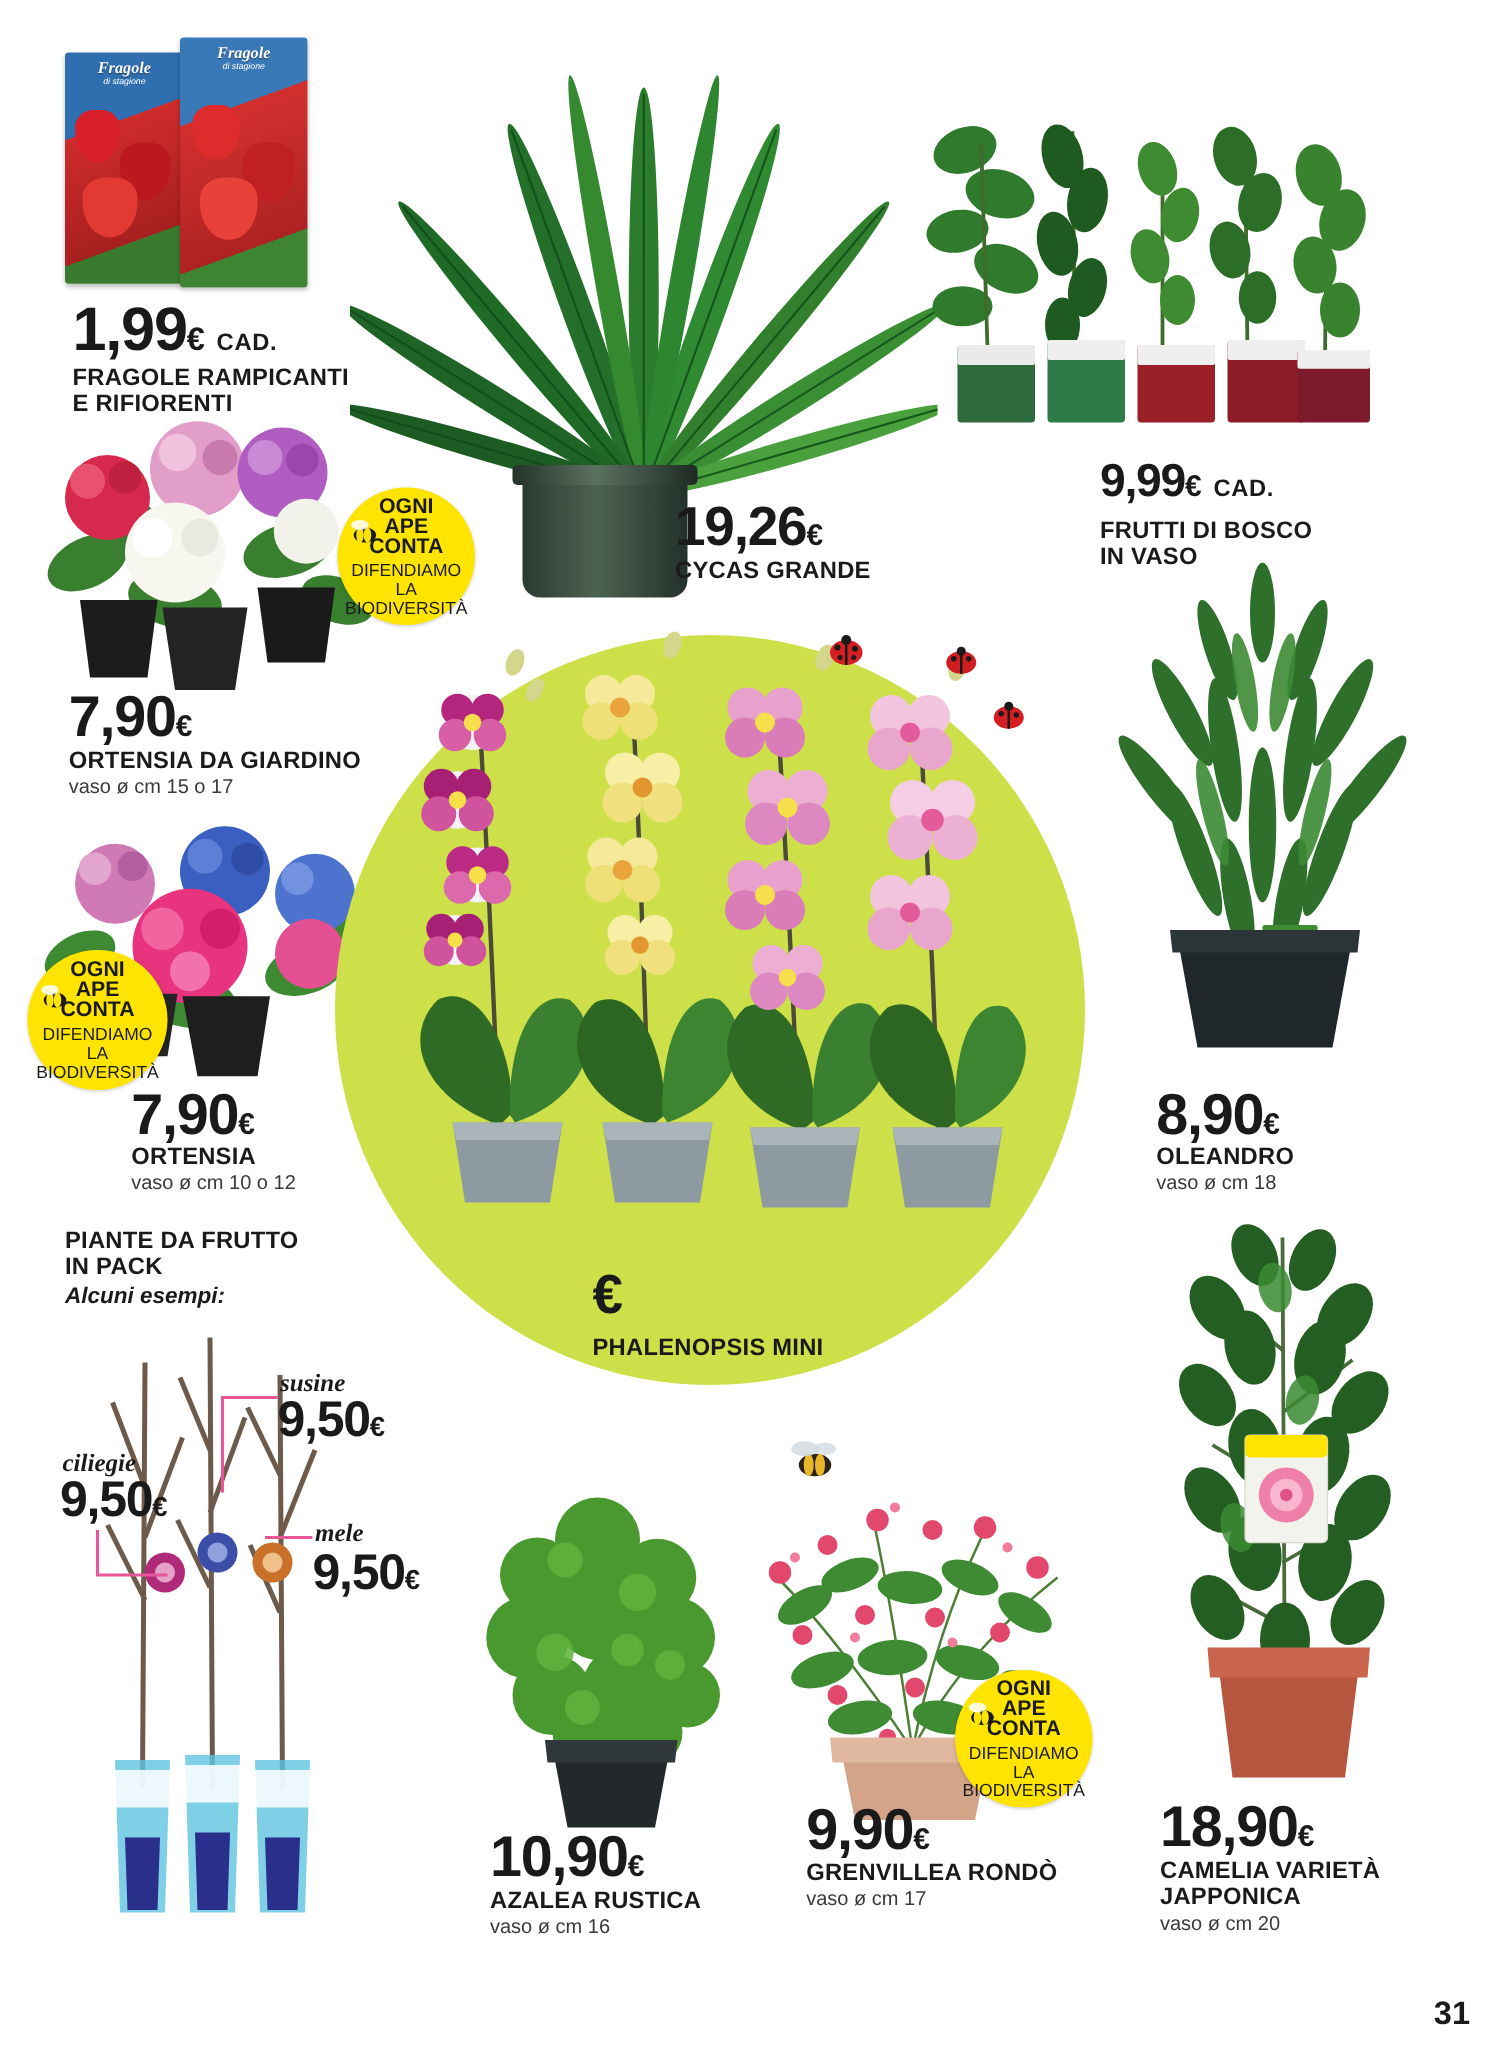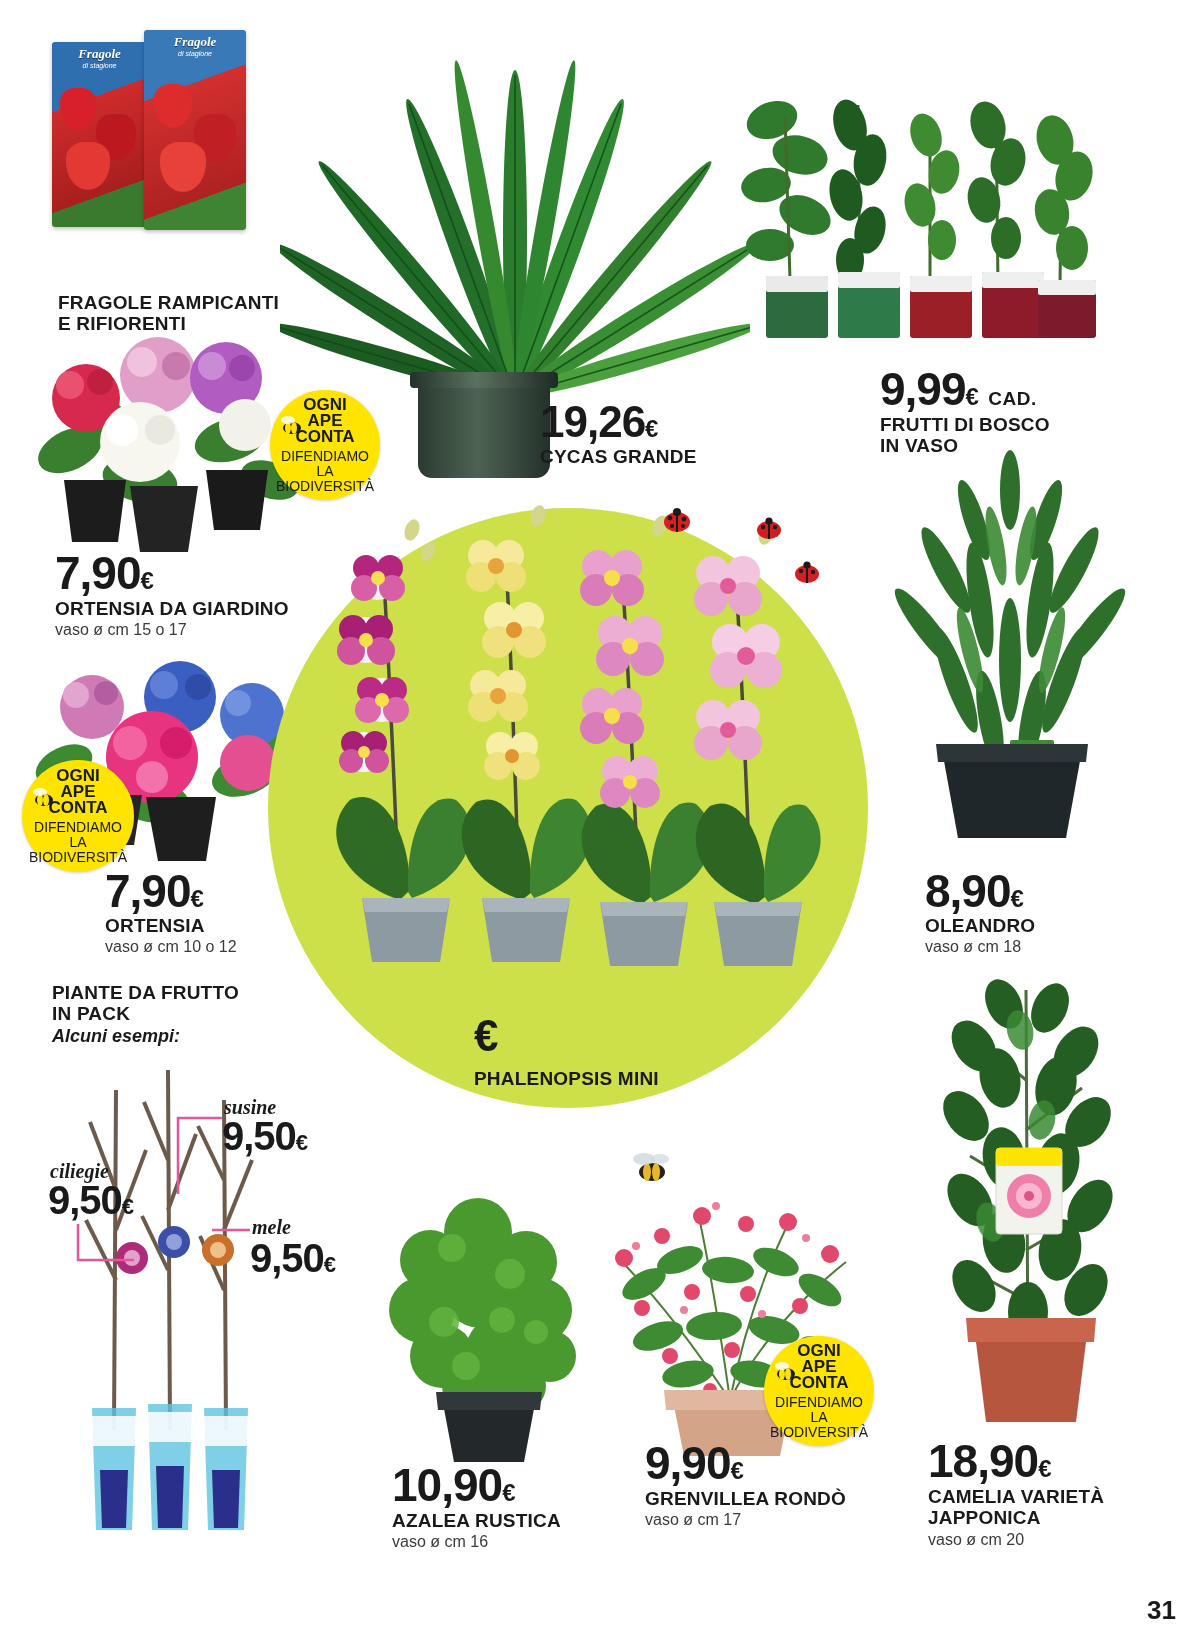--- a/index.html
+++ b/index.html
@@ -82,20 +82,24 @@
     <div class="sbox" style="left:92px; top:0; width:102px; height:200px;
          background:linear-gradient(160deg,#3a79b8 0%,#3a79b8 30%,#d2302f 30%,#ae2222 80%,#3f8432 80%);">
       <div class="lbl">Fragole</div>
       <div style="position:absolute;top:20px;left:0;right:0;text-align:center;font-size:7px;color:#fff;font-style:italic;">di stagione</div>
       <div style="position:absolute;left:10px;top:54px;width:38px;height:44px;border-radius:50% 50% 60% 60%/40% 40% 70% 70%;background:#de2b2b;"></div>
       <div style="position:absolute;left:50px;top:84px;width:42px;height:48px;border-radius:50% 50% 60% 60%/40% 40% 70% 70%;background:#c01f24;"></div>
       <div style="position:absolute;left:16px;top:112px;width:46px;height:50px;border-radius:50% 50% 60% 60%/40% 40% 70% 70%;background:#e8413a;"></div>
     </div>
   </div>
 
+  <div style="position:absolute; left:58px; top:240px;">
+    <span class="price" style="font-size:49px;">1,99</span><span class="price" style="font-size:26px;">€</span>
+    <span class="cad" style="margin-left:6px;">CAD.</span>
+  </div>
   <div class="title" style="position:absolute; left:58px; top:292px;">FRAGOLE RAMPICANTI</div>
   <div class="title" style="position:absolute; left:58px; top:313px;">E RIFIORENTI</div>
 
   <div class="photo" style="left:280px; top:10px; width:470px; height:470px;">
 
     <div style="position:absolute;left:0;top:0;width:470px;height:400px;">
       <svg width="470" height="400" viewBox="0 0 470 400">
         <g stroke="#1d5d22" stroke-width="3" fill="none">
           <g transform="translate(235,380)">
             <g transform="rotate(-80)">
@@ -239,21 +243,21 @@
         <rect x="180" y="196" width="62" height="16" rx="2" fill="#efefef"></rect>
         <rect x="252" y="192" width="62" height="66" rx="3" fill="#8e1b2a"></rect>
         <rect x="252" y="192" width="62" height="16" rx="2" fill="#efefef"></rect>
         <rect x="308" y="200" width="58" height="58" rx="3" fill="#7d1b2c"></rect>
         <rect x="308" y="200" width="58" height="15" rx="2" fill="#efefef"></rect>
       </g>
     </svg>
   </div>
 
   <div style="position:absolute; left:880px; top:366px;">
-    <span class="price" style="font-size:46px;">9,99</span><span class="price" style="font-size:24px;">€</span>
+    <span class="price" style="font-size:37px;">9,99</span><span class="price" style="font-size:24px;">€</span>
     <span class="cad" style="margin-left:6px;">CAD.</span>
   </div>
   <div class="title" style="position:absolute; left:880px; top:414px;">FRUTTI DI BOSCO</div>
   <div class="title" style="position:absolute; left:880px; top:435px;">IN VASO</div>
 
   <div class="photo" style="left:30px; top:330px; width:270px; height:235px;">
     <svg width="270" height="235" viewBox="0 0 270 235">
       <g fill="#3a7f2f">
         <ellipse cx="40" cy="120" rx="34" ry="20" transform="rotate(-25 40 120)"></ellipse>
         <ellipse cx="110" cy="150" rx="38" ry="22" transform="rotate(12 110 150)"></ellipse>

